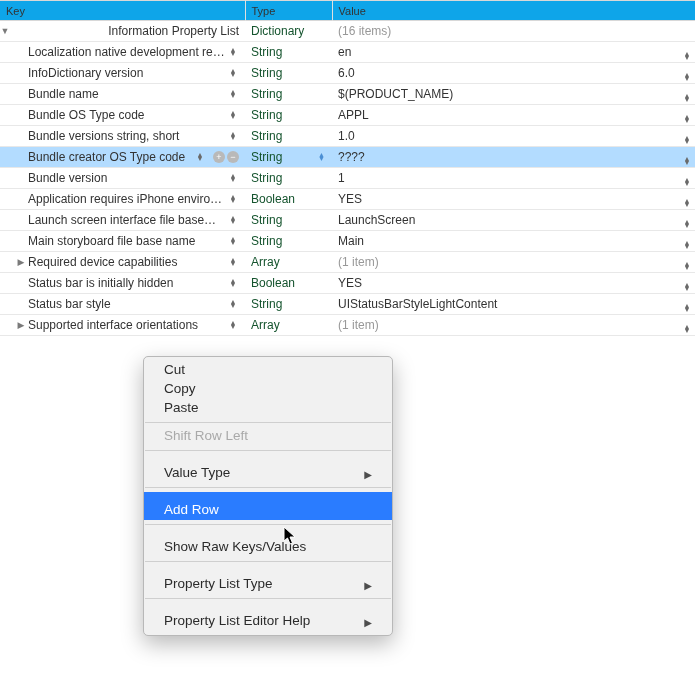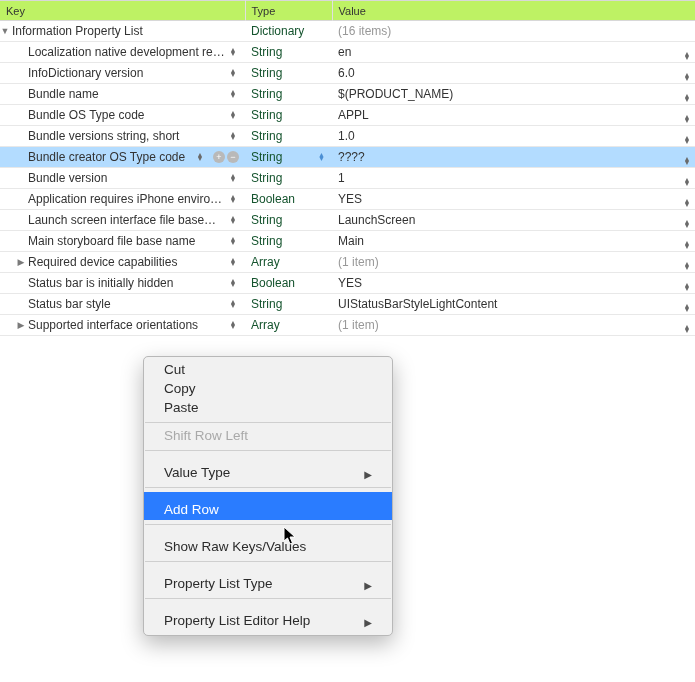--- a/index.html
+++ b/index.html
@@ -14,21 +14,21 @@
     overflow: hidden;
   }
   .table {
     width: 100%;
     border-collapse: collapse;
   }
   .header-row {
     height: 20px;
     border-top: 1px solid #d8d8d8;
     border-bottom: 1px solid #d8d8d8;
-    background: #bef264;
+    background: #0ea5e9;
   }
   .header-cell {
     text-align: left;
     font-weight: 400;
     padding: 2px 6px;
     font-size: 11px;
     color: #333;
     border-right: 1px solid #e0e0e0;
   }
   .header-cell:last-child { border-right: none; }
@@ -43,21 +43,21 @@
   .row.selected {
     background: #b3dcff;
   }
   .cell {
     padding: 1px 6px 1px 6px;
     white-space: nowrap;
     overflow: hidden;
     position: relative;
     vertical-align: middle;
   }
-  .key-cell { display: flex; align-items: center; height: 18px; }
+  .key-cell { display: flex; align-items: center; height: 18px; justify-content: space-between; }
   .indent0 { padding-left: 6px; }
   .indent1 { padding-left: 22px; }
   .disclosure {
     display: inline-block;
     width: 10px;
     text-align: center;
     color: #7a7a7a;
     font-size: 9px;
     margin-left: -12px;
     margin-right: 2px;

